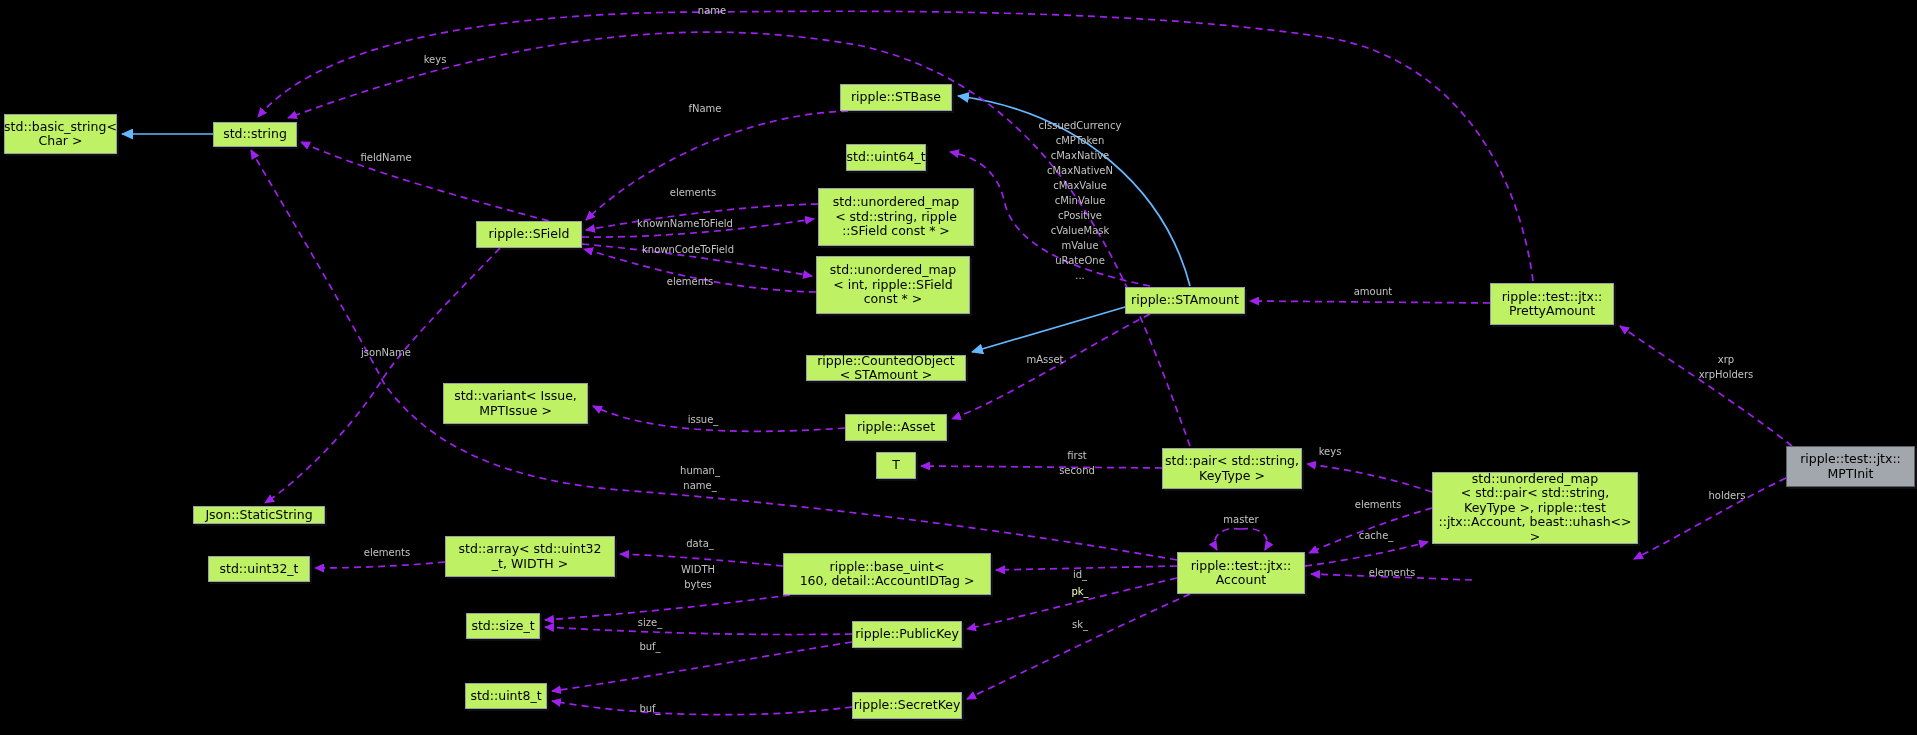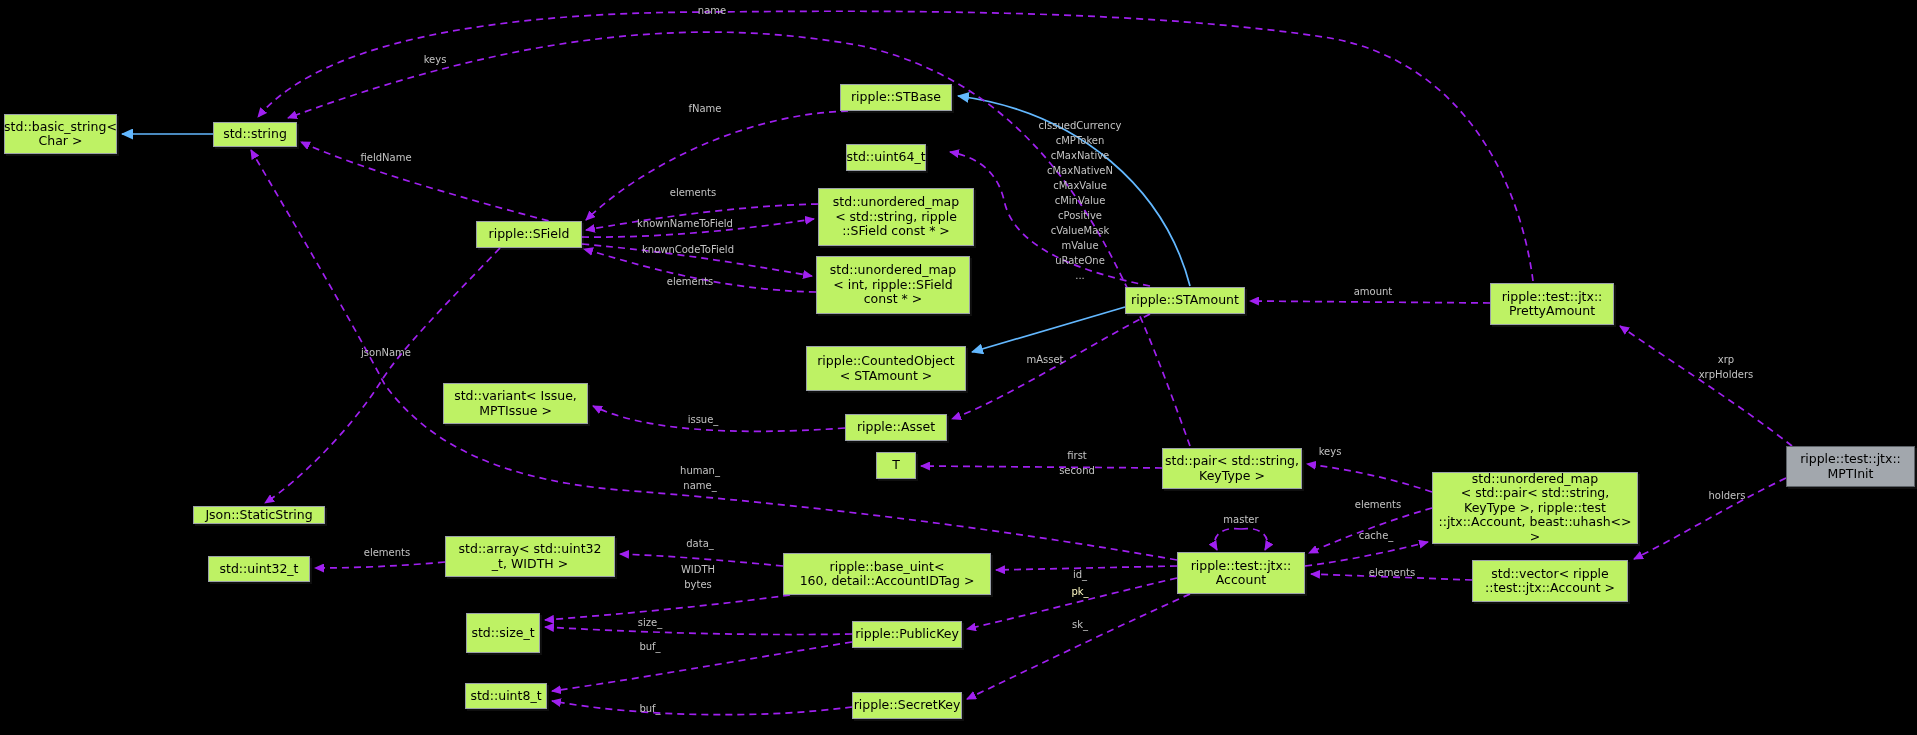--- a/index.html
+++ b/index.html
@@ -70,21 +70,21 @@
     <div class="node" style="left: 213px; top: 122px; width: 84px; height: 25px;">std::string</div>
     <div class="node" style="left: 476px; top: 221px; width: 106px; height: 27px;">ripple::SField</div>
     <div class="node" style="left: 840px; top: 84px; width: 112px; height: 27px;">ripple::STBase</div>
     <div class="node" style="left: 846px; top: 144px; width: 80px; height: 27px;">std::uint64_t</div>
     <div class="node" style="left: 818px; top: 188px; width: 156px; height: 58px;">std::unordered_map
 &lt; std::string, ripple
 ::SField const * &gt;</div>
     <div class="node" style="left: 816px; top: 256px; width: 154px; height: 58px;">std::unordered_map
 &lt; int, ripple::SField
 const * &gt;</div>
-    <div class="node" style="left: 806px; top: 346px; width: 160px; height: 45px;">ripple::CountedObject
+    <div class="node" style="left: 806px; top: 355px; width: 160px; height: 26px;">ripple::CountedObject
 &lt; STAmount &gt;</div>
     <div class="node" style="left: 1125px; top: 287px; width: 120px; height: 27px;">ripple::STAmount</div>
     <div class="node" style="left: 1490px; top: 283px; width: 124px; height: 42px;">ripple::test::jtx::
 PrettyAmount</div>
     <div class="node" style="left: 443px; top: 383px; width: 145px; height: 41px;">std::variant&lt; Issue,
 MPTIssue &gt;</div>
     <div class="node" style="left: 845px; top: 414px; width: 102px; height: 27px;">ripple::Asset</div>
     <div class="node" style="left: 876px; top: 452px; width: 40px; height: 27px;">T</div>
     <div class="node" style="left: 1162px; top: 448px; width: 140px; height: 41px;">std::pair&lt; std::string,
 KeyType &gt;</div>
@@ -95,23 +95,21 @@
     <div class="node highlight" style="left: 1786px; top: 446px; width: 129px; height: 41px;">ripple::test::jtx::
 MPTInit</div>
     <div class="node" style="left: 193px; top: 506px; width: 132px; height: 18px;">Json::StaticString</div>
     <div class="node" style="left: 208px; top: 556px; width: 102px; height: 26px;">std::uint32_t</div>
     <div class="node" style="left: 445px; top: 536px; width: 170px; height: 41px;">std::array&lt; std::uint32
 _t, WIDTH &gt;</div>
     <div class="node" style="left: 783px; top: 553px; width: 208px; height: 42px;">ripple::base_uint&lt;
  160, detail::AccountIDTag &gt;</div>
     <div class="node" style="left: 1177px; top: 552px; width: 128px; height: 42px;">ripple::test::jtx::
 Account</div>
-    <div class="node" style="left: 1472px; top: 560px; width: 156px; height: 42px;">std::vector&lt; ripple
-::test::jtx::Account &gt;</div>
-    <div class="node" style="left: 466px; top: 613px; width: 74px; height: 40px;">std::size_t</div>
+    <div class="node" style="left: 466px; top: 613px; width: 74px; height: 26px;">std::size_t</div>
     <div class="node" style="left: 852px; top: 621px; width: 110px; height: 27px;">ripple::PublicKey</div>
     <div class="node" style="left: 465px; top: 683px; width: 82px; height: 26px;">std::uint8_t</div>
     <div class="node" style="left: 852px; top: 692px; width: 110px; height: 27px;">ripple::SecretKey</div>
     <div class="elabel" style="left: 712px; top: 3px; color: rgb(195, 195, 195);">name</div>
     <div class="elabel" style="left: 435px; top: 52px; color: rgb(195, 195, 195);">keys</div>
     <div class="elabel" style="left: 705px; top: 101px; color: rgb(195, 195, 195);">fName</div>
     <div class="elabel" style="left: 386px; top: 150px; color: rgb(195, 195, 195);">fieldName</div>
     <div class="elabel" style="left: 693px; top: 185px; color: rgb(195, 195, 195);">elements</div>
     <div class="elabel" style="left: 685px; top: 216px; color: rgb(195, 195, 195);">knownNameToField</div>
     <div class="elabel" style="left: 688px; top: 242px; color: rgb(195, 195, 195);">knownCodeToField</div>

